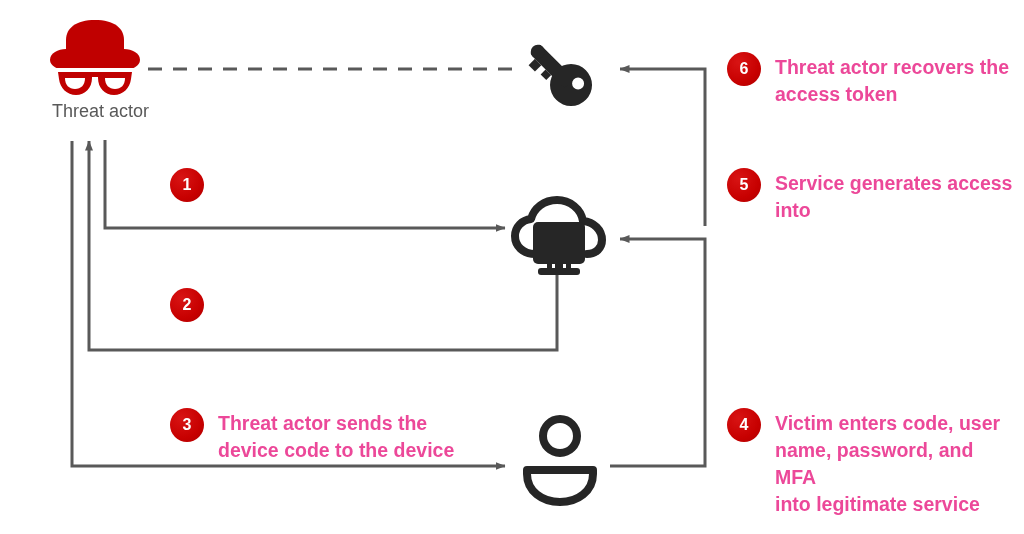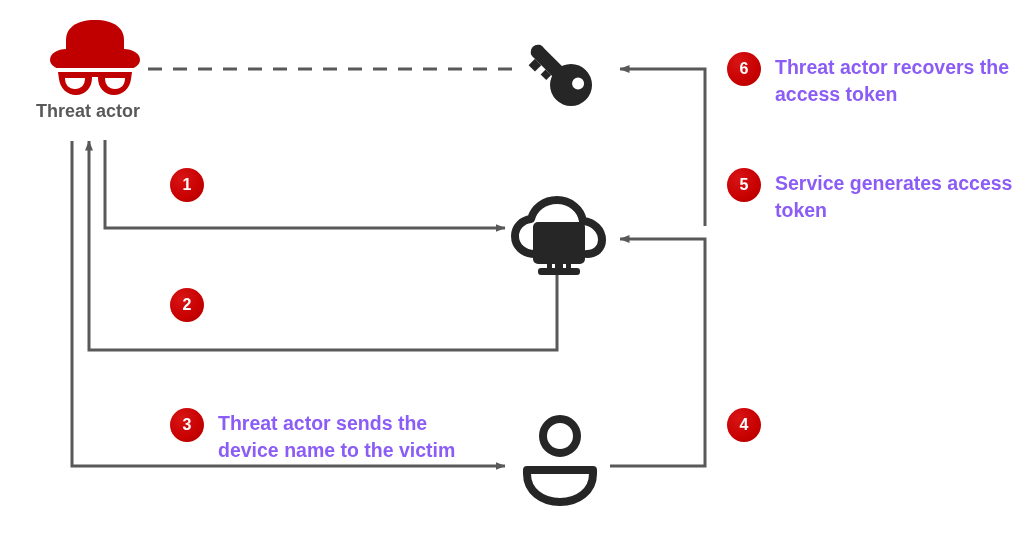--- a/index.html
+++ b/index.html
@@ -43,21 +43,21 @@
     font-size: 16px;
     font-weight: bold;
     line-height: 34px;
     text-align: center;
     letter-spacing: 0;
   }
   .step-text {
     font-size: 19.5px;
     font-weight: bold;
     line-height: 27px;
-    color: #8b5cf6;
+    color: #ec4899;
     white-space: pre-line;
     padding-top: 2px;
   }
 
   
   .actor-label {
     position: absolute;
     font-size: 18px;
     color: #595959;
     line-height: 22px;
@@ -112,21 +112,21 @@
 
       <path d="M18,56 L52,56 L52,62 C52,72 45,79 36,79 C27,79 20,72 19,63 Z" fill="#c00000"></path>
       <path d="M25,62 L45,62 C45,69 41,73 35,73 C29,73 25,69 25,62 Z" fill="#ffffff"></path>
 
       <path d="M58,56 L92,56 L91,63 C90,72 83,79 74,79 C65,79 58,72 58,62 Z" fill="#c00000"></path>
       <path d="M65,62 L85,62 C85,69 81,73 75,73 C69,73 65,69 65,62 Z" fill="#ffffff"></path>
 
       <rect x="50" y="56" width="10" height="5" fill="#c00000"></rect>
     </svg>
   </div>
-  <div class="actor-label" style="left:36px; top:100px;font-weight:bold;">Threat actor</div>
+  <div class="actor-label" style="left:52px; top:100px;">Threat actor</div>
 
   <div class="icon-wrap" style="left:516px; top:36px; width:86px; height:74px;">
     <svg width="86" height="74" viewBox="0 0 86 74" xmlns="http://www.w3.org/2000/svg">
       <g transform="rotate(45 43 37)">
 
         <circle cx="60" cy="37" r="21" fill="#262626"></circle>
         <circle cx="64" cy="31" r="6" fill="#ffffff"></circle>
 
         <rect x="8" y="30" width="50" height="14" rx="4" fill="#262626"></rect>
 
@@ -169,32 +169,35 @@
     <div class="badge">1</div>
   </div>
 
   <div class="step" style="left:170px; top:288px; width:300px;">
     <div class="badge">2</div>
   </div>
 
   <div class="step" style="left:170px; top:408px; width:310px;">
     <div class="badge">3</div>
     <div class="step-text">Threat actor sends the
-device name to the victim</div>
+device code to the device</div>
   </div>
 
   <div class="step" style="left:727px; top:52px; width:290px;">
     <div class="badge">6</div>
     <div class="step-text">Threat actor recovers the
 access token</div>
   </div>
 
   <div class="step" style="left:727px; top:168px; width:290px;">
     <div class="badge">5</div>
     <div class="step-text">Service generates access
-token</div>
+into</div>
   </div>
 
   <div class="step" style="left:727px; top:408px; width:290px;">
     <div class="badge">4</div>
+    <div class="step-text">Victim enters code, user
+name, password, and MFA
+into legitimate service</div>
   </div>
 
 </div>
 
 </body></html>

